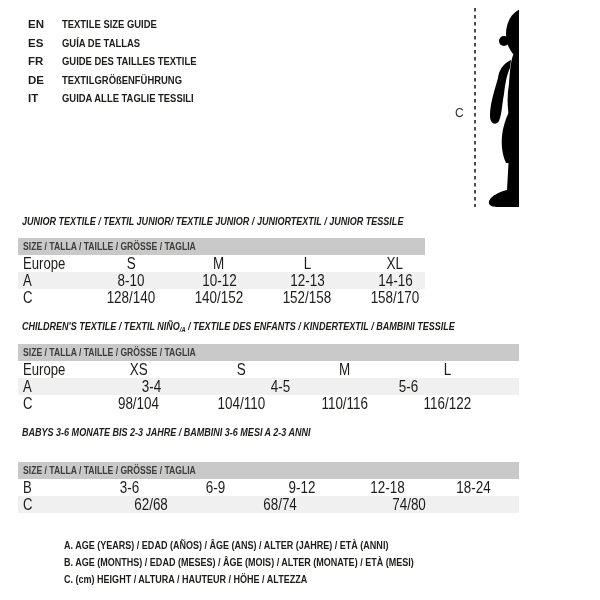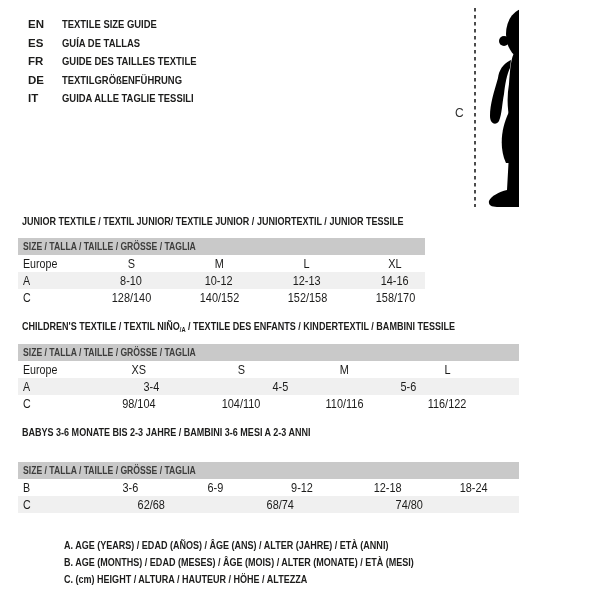--- a/index.html
+++ b/index.html
@@ -16,30 +16,30 @@
 
   
   .lang-block { left:28px; top:15px; }
   .lang-row { display:flex; height:18.5px; align-items:center; font-weight:bold; font-size:11.5px; }
   .lang-code { width:34px; }
 
   
   .c-label { left:455px; top:106px; font-size:12px; color:#2e2e2e; }
 
   
-  .section-title { font-weight:bold; font-size:11px; letter-spacing:0; line-height:13px; }
+  .section-title { font-weight:bold; font-size:11px; letter-spacing:0; line-height:13px;font-style:italic; }
   .subsc { font-size:7px; vertical-align:-2px; }
 
   
   .size-table { left:18px; }
   .size-bar {
     height:17px; line-height:17px; background:#c9c9c9; color:#3d3d3c;
     font-size:10.5px; padding-left:5px;font-weight:bold;
   }
-  .trow { display:flex; height:17px; line-height:17px; font-size:13px;gap:28px; }
+  .trow { display:flex; height:17px; line-height:17px; font-size:16px;gap:28px; }
   .trow.stripe { background:#f0f0f0; }
   .lbl { width:55px; padding-left:5px; }
   .val { flex:1; text-align:center; }
 
   
   .footnote { font-weight:bold; font-size:11px; line-height:17px;margin-left:42px; }
 </style>
 </head>
 <body>
 

